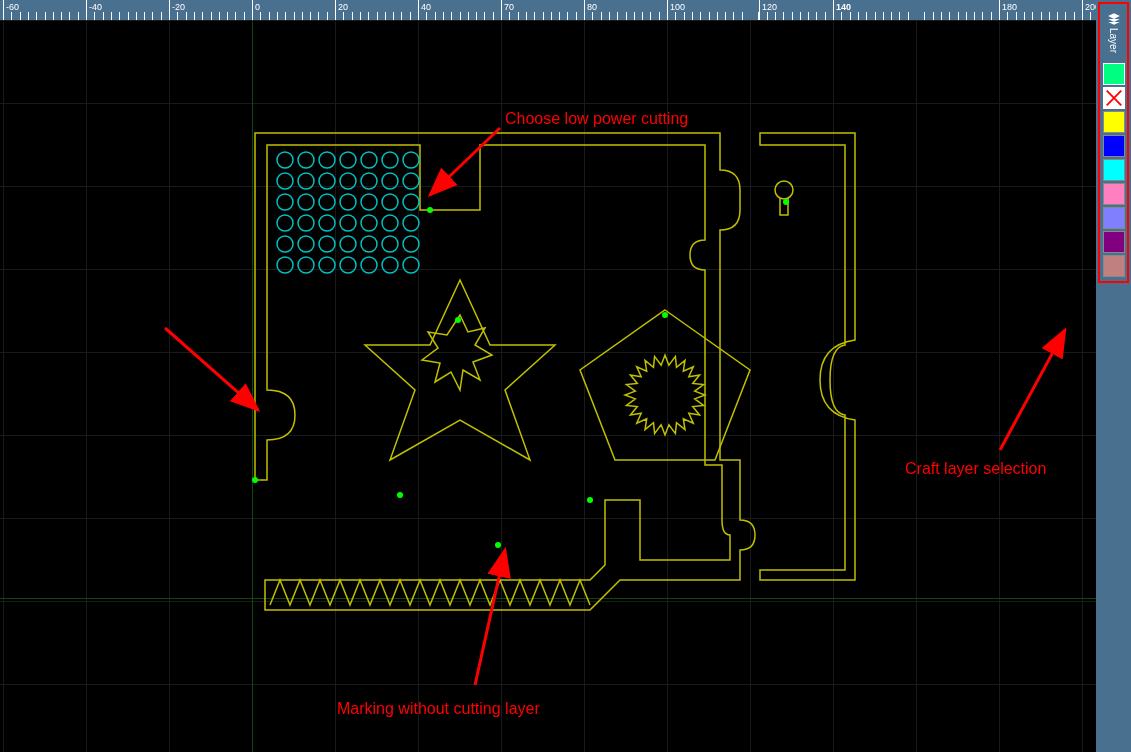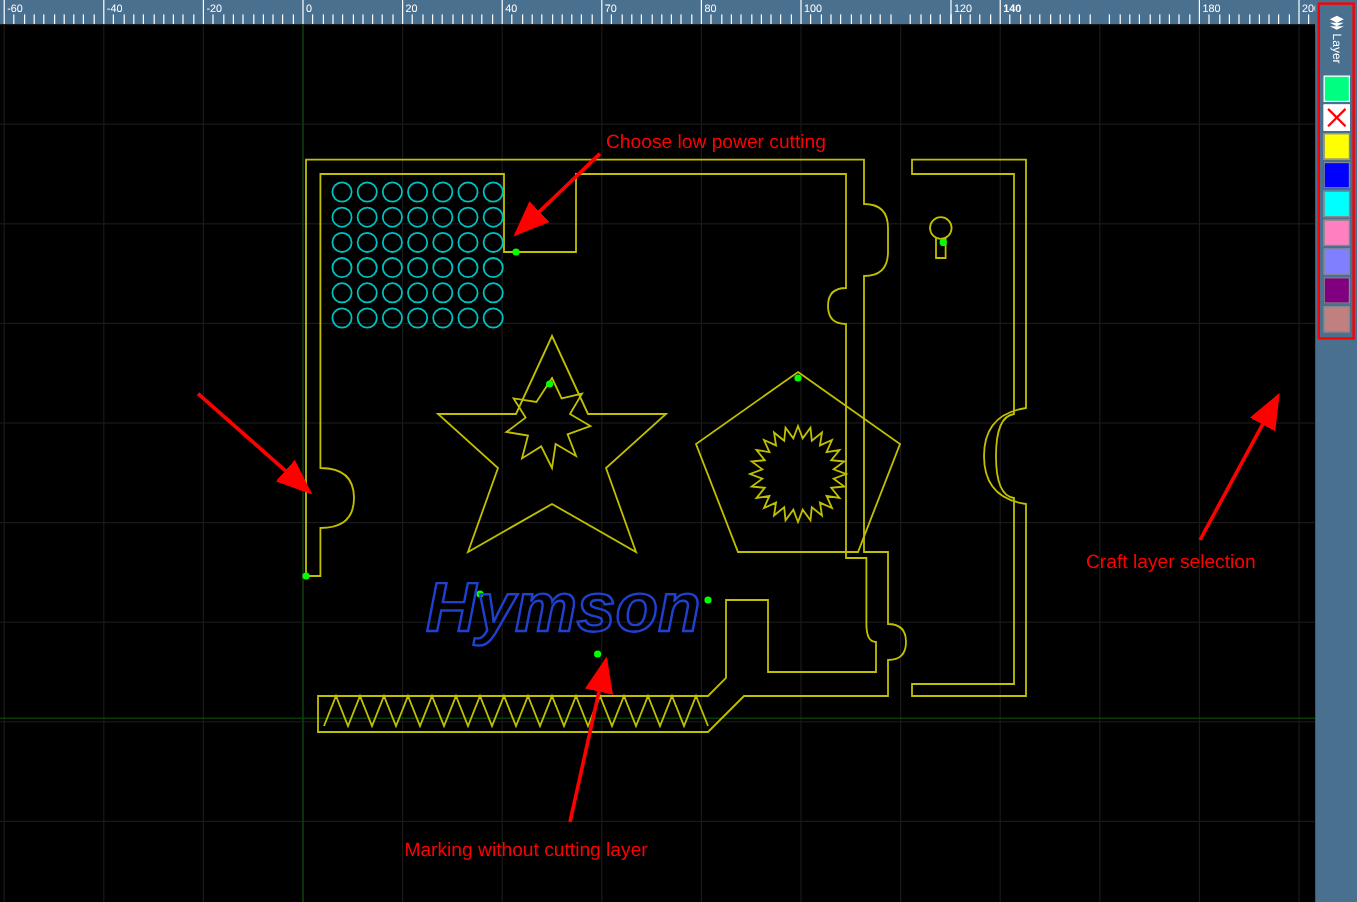--- a/index.html
+++ b/index.html
@@ -140,21 +140,21 @@
     </div>
     <div class="sub" style="left: 675.3px;"></div>
     <div class="sub" style="left: 683.6px;"></div>
     <div class="sub" style="left: 691.9px;"></div>
     <div class="sub" style="left: 700.2px;"></div>
     <div class="sub" style="left: 708.5px;"></div>
     <div class="sub" style="left: 716.8px;"></div>
     <div class="sub" style="left: 725.1px;"></div>
     <div class="sub" style="left: 733.4px;"></div>
     <div class="sub" style="left: 741.7px;"></div>
-    <div class="tick" style="left: 792px;">
+    <div class="tick" style="left: 759px;">
       <span>120</span>
     </div>
     <div class="sub" style="left: 758.3px;"></div>
     <div class="sub" style="left: 766.6px;"></div>
     <div class="sub" style="left: 774.9px;"></div>
     <div class="sub" style="left: 783.2px;"></div>
     <div class="sub" style="left: 791.5px;"></div>
     <div class="sub" style="left: 799.8px;"></div>
     <div class="sub" style="left: 808.1px;"></div>
     <div class="sub" style="left: 816.4px;"></div>
@@ -314,21 +314,20 @@
       <circle cx="430" cy="190" r="3"></circle>
       <circle cx="458" cy="300" r="3"></circle>
       <circle cx="665" cy="295" r="3"></circle>
       <circle cx="786" cy="182" r="3"></circle>
       <circle cx="400" cy="475" r="3"></circle>
       <circle cx="498" cy="525" r="3"></circle>
       <circle cx="590" cy="480" r="3"></circle>
     </g>
   </svg>
 
-  <div class="logo-text" style="left:355px;top:453px;font-size:58px">Hymson</div>
 
   <div class="annotation" style="left:505px;top:90px">Choose low power cutting</div>
   <div class="annotation" style="left:337px;top:680px">Marking without cutting layer</div>
   <div class="annotation" style="left:905px;top:440px">Craft layer selection</div>
 
   <svg class="shape-layer" style="pointer-events:none">
     <defs>
       <marker id="arrowhead" markerWidth="10" markerHeight="8" refX="9" refY="4" orient="auto">
         <polygon points="0 0, 10 4, 0 8" fill="red"></polygon>
       </marker>

